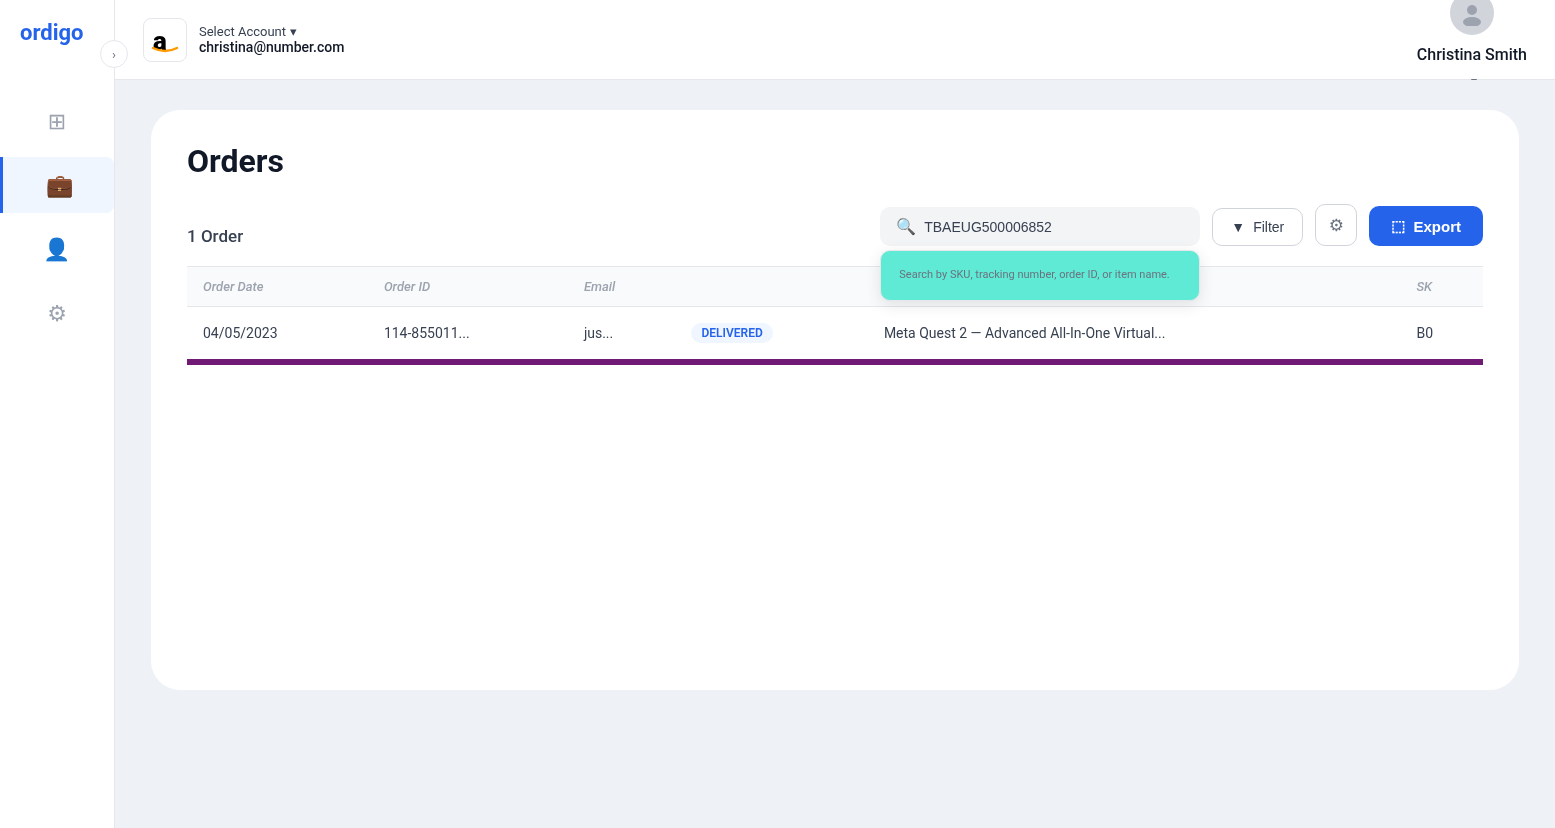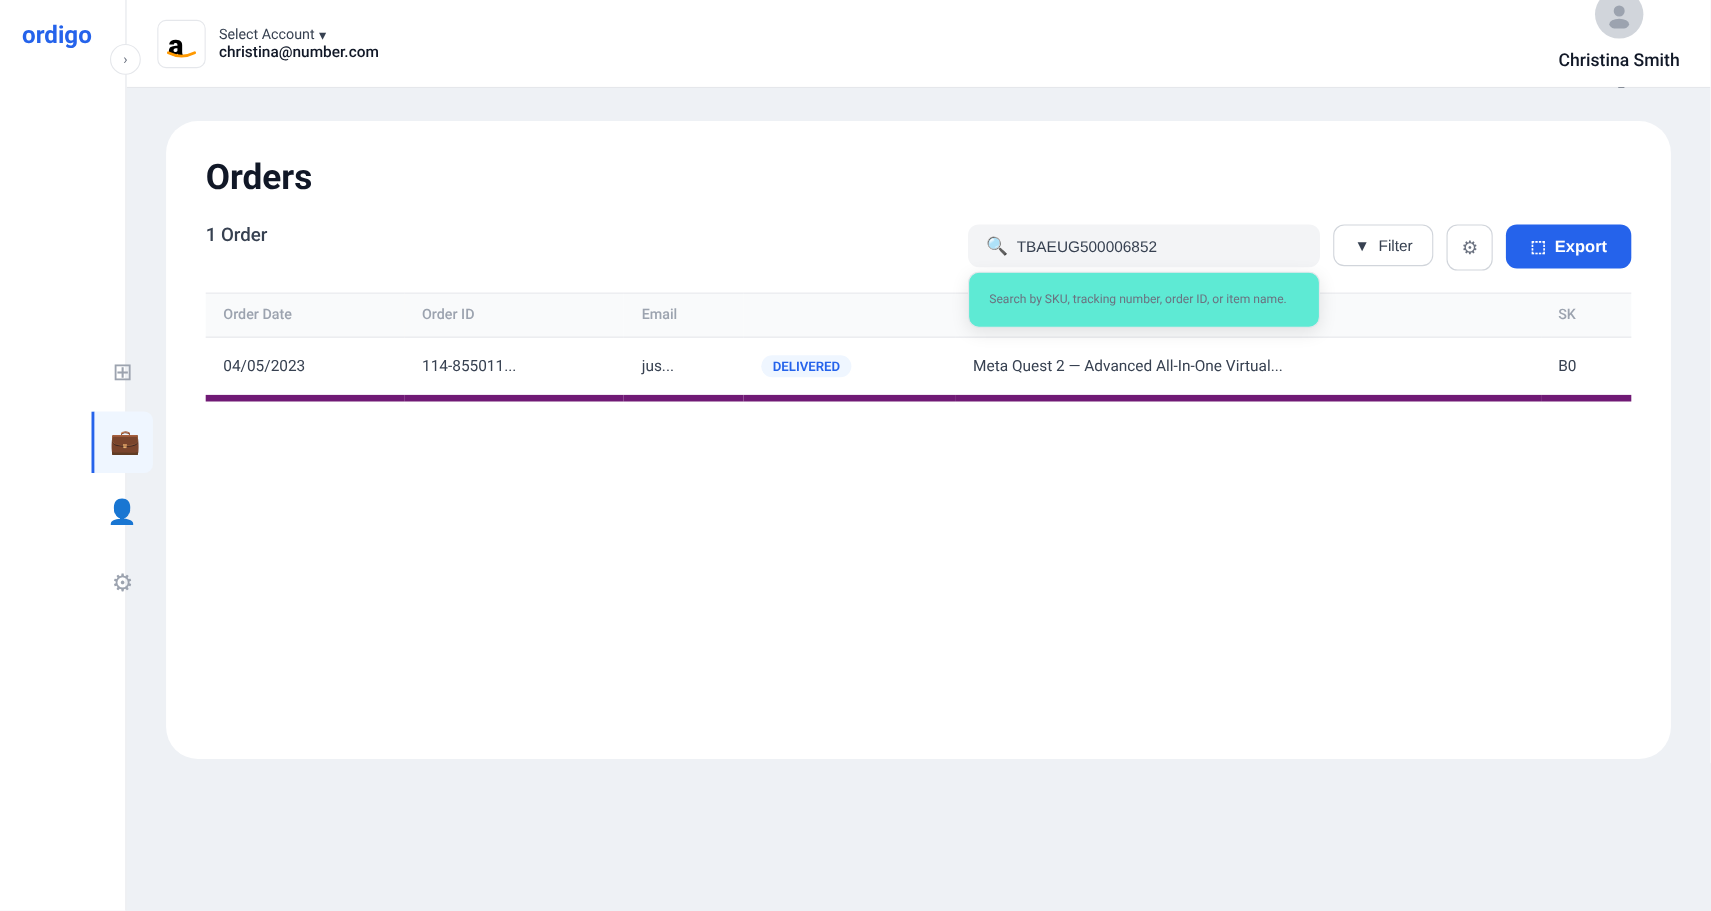--- a/index.html
+++ b/index.html
@@ -3,21 +3,21 @@
   <meta charset="utf-8">
   <style>
     * { box-sizing: border-box; margin: 0; padding: 0; }
     body { font-family: -apple-system, BlinkMacSystemFont, 'Segoe UI', Roboto, sans-serif; background: #eef1f5; height: 828px; width: 1555px; overflow: hidden; display: flex; }
 
     
     .sidebar {
       width: 115px;
       background: #fff;
       display: flex;
-      flex-direction: row;
+      flex-direction: column;
       align-items: center;
       padding-top: 20px;
       border-right: 1px solid #e5e7eb;
       position: relative;
       z-index: 10;
       flex-shrink: 0;
     }
     .sidebar-logo {
       color: #2563eb;
       font-size: 22px;
@@ -188,21 +188,21 @@
     }
     .tab.active {
       color: #2563eb;
       border-bottom-color: #2563eb;
       font-weight: 600;
     }
 
     
     .toolbar {
       display: flex;
-      align-items: flex-start;
+      align-items: flex-end;
       margin-bottom: 20px;
       gap: 12px;
       position: relative;
     }
     .order-count {
       font-size: 17px;
       color: #374151;
       font-weight: 500;
       margin-right: auto;
     }
@@ -292,20 +292,21 @@
     }
     .orders-table th {
       text-align: left;
       font-size: 13px;
       color: #9ca3af;
       font-weight: 500;
       padding: 12px 16px;
       background: #f9fafb;
       border-top: 1px solid #e5e7eb;
       border-bottom: 1px solid #e5e7eb;
+      font-style: italic;
     }
     .orders-table td {
       padding: 16px 16px;
       font-size: 14px;
       color: #374151;
       border-bottom: 6px solid #701a75;
     }
     .status-badge {
       display: inline-block;
       padding: 3px 10px;

